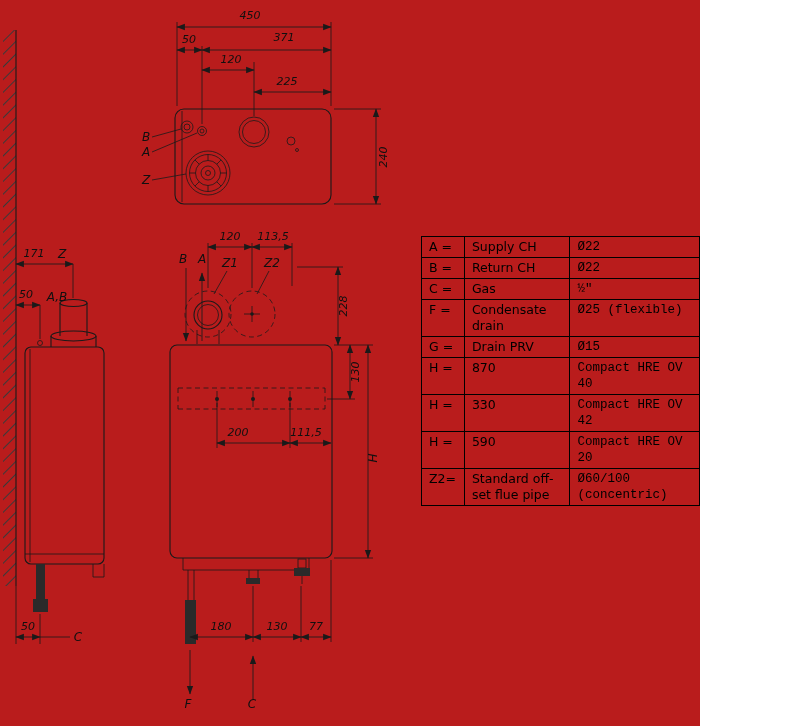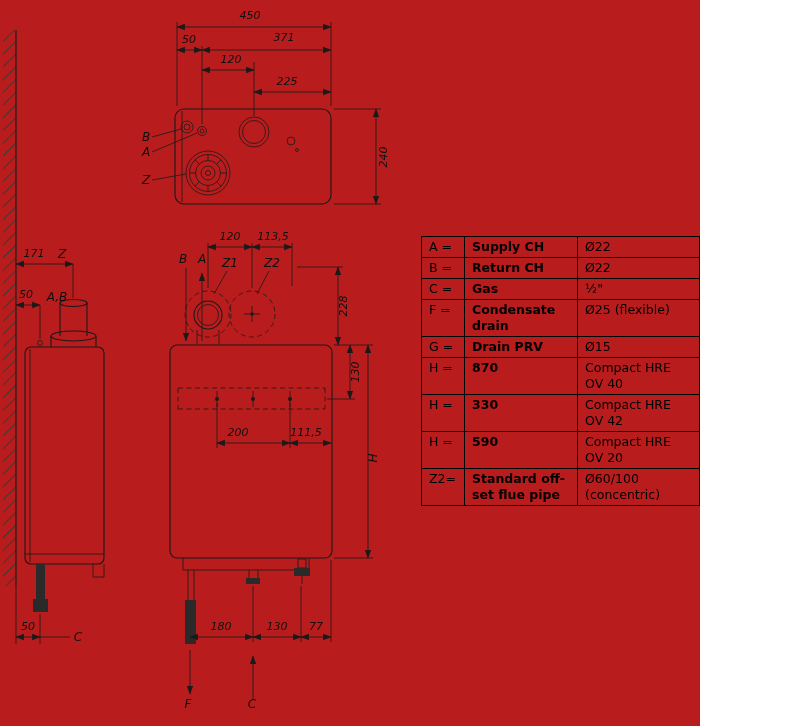--- a/index.html
+++ b/index.html
@@ -15,22 +15,22 @@
   .dk   { fill:#2a2a2a; stroke:none; }
   text.dim { font:italic 11px "DejaVu Sans", sans-serif; fill:#101010; text-anchor:middle; }
   text.lbl { font:italic 12px "DejaVu Sans", sans-serif; fill:#101010; text-anchor:middle; }
 
   
   .conn-table { position:absolute; left:421px; top:236px; }
   .conn-table table { border-collapse:collapse; font-size:12.5px; color:#000;
                       font-family:"DejaVu Sans", sans-serif; }
   .conn-table td { border:1px solid #000; padding:2px 7px; vertical-align:top; line-height:16px; }
   .conn-table .c1 { width:30px; }
-  .conn-table .c2 { width:128px;font-weight:bold; }
-  .conn-table .c3 { width:172px; }
+  .conn-table .c2 { width:128px; }
+  .conn-table .c3 { width:172px;font-family:Liberation Mono, monospace; }
 </style>
 </head>
 <body>
 
 <div class="page">
 
 <svg width="800" height="726" viewBox="0 0 800 726">
   <defs>
     <marker id="ah" viewBox="0 0 10 10" refX="9.3" refY="5" markerWidth="10" markerHeight="10" orient="auto-start-reverse">
       <path d="M0,1.3 L10,5 L0,8.7 Z" fill="#1a1a1a"></path>

